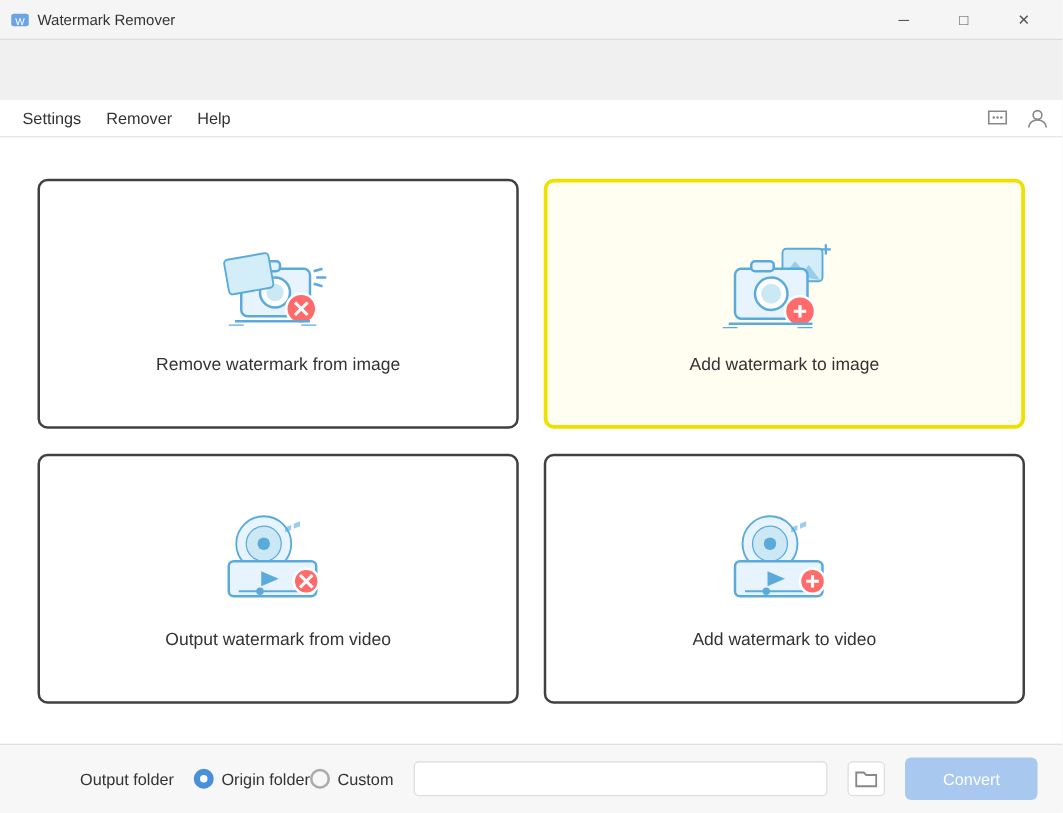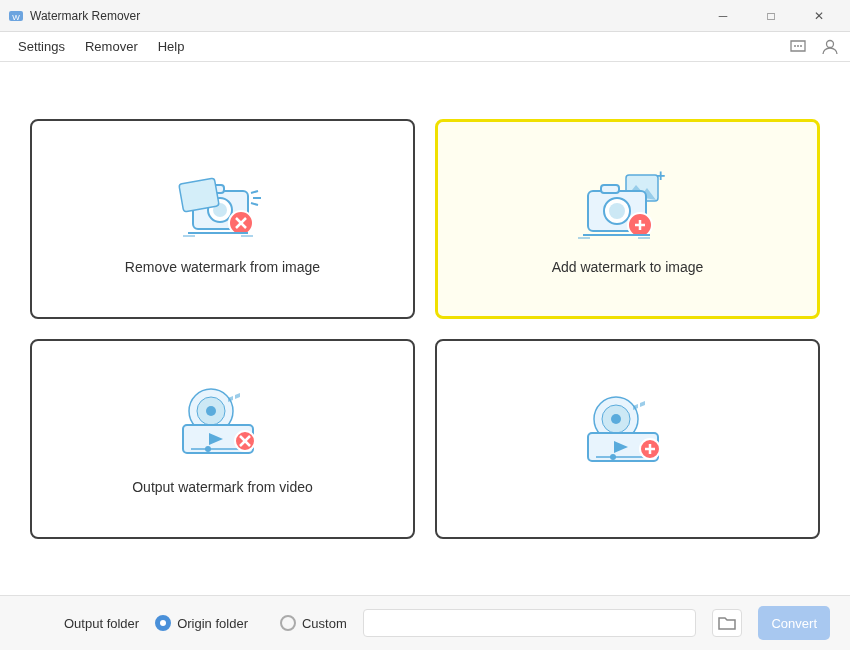--- a/index.html
+++ b/index.html
@@ -51,20 +51,21 @@
     }
 
     
     .menu-bar {
       background: #ffffff;
       height: 30px;
       display: flex;
       align-items: center;
       padding: 0 8px;
       border-bottom: 1px solid #e0e0e0;
+      margin-top: 48px;
     }
     .menu-item {
       padding: 4px 10px;
       font-size: 13px;
       color: #333;
       cursor: pointer;
       border-radius: 3px;
     }
     .menu-bar-icons {
       margin-left: auto;
@@ -143,21 +144,21 @@
     }
     .output-folder-label {
       font-size: 13px;
       color: #333;
       white-space: nowrap;
       margin-left: 44px;
     }
     .radio-group {
       display: flex;
       align-items: center;
-      gap: 32px;
+      gap: 0;
     }
     .radio-option {
       display: flex;
       align-items: center;
       gap: 6px;
       cursor: pointer;
     }
     .radio-circle {
       width: 16px;
       height: 16px;
@@ -201,21 +202,21 @@
       border-radius: 4px;
       cursor: pointer;
       display: flex;
       align-items: center;
       justify-content: center;
       font-size: 16px;
       color: #666;
     }
     .convert-btn {
       height: 34px;
-      padding: 0 13px;
+      padding: 0 30px;
       background: #a8c8f0;
       border: none;
       border-radius: 5px;
       font-size: 13px;
       color: #fff;
       cursor: pointer;
       white-space: nowrap;
     }
 
     
@@ -351,20 +352,21 @@
 
         <polygon points="36,50 36,62 50,56" fill="#5aabdc"></polygon>
 
         <line x1="18" y1="66" x2="72" y2="66" stroke="#5aabdc" stroke-width="1.5"></line>
         <circle cx="35" cy="66" r="3" fill="#5aabdc"></circle>
 
         <circle cx="72" cy="58" r="10" fill="#ff6b6b" stroke="white" stroke-width="2"></circle>
         <line x1="72" y1="53" x2="72" y2="63" stroke="white" stroke-width="2.5"></line>
         <line x1="67" y1="58" x2="77" y2="58" stroke="white" stroke-width="2.5"></line>
       </svg>
+      <span class="card-label">Add watermark to video</span>
     </div>
 
   </div>
 </div>
 
 <div class="bottom-bar">
   <span class="output-folder-label">Output folder</span>
 
   <div class="radio-group">
     <div class="radio-option">

